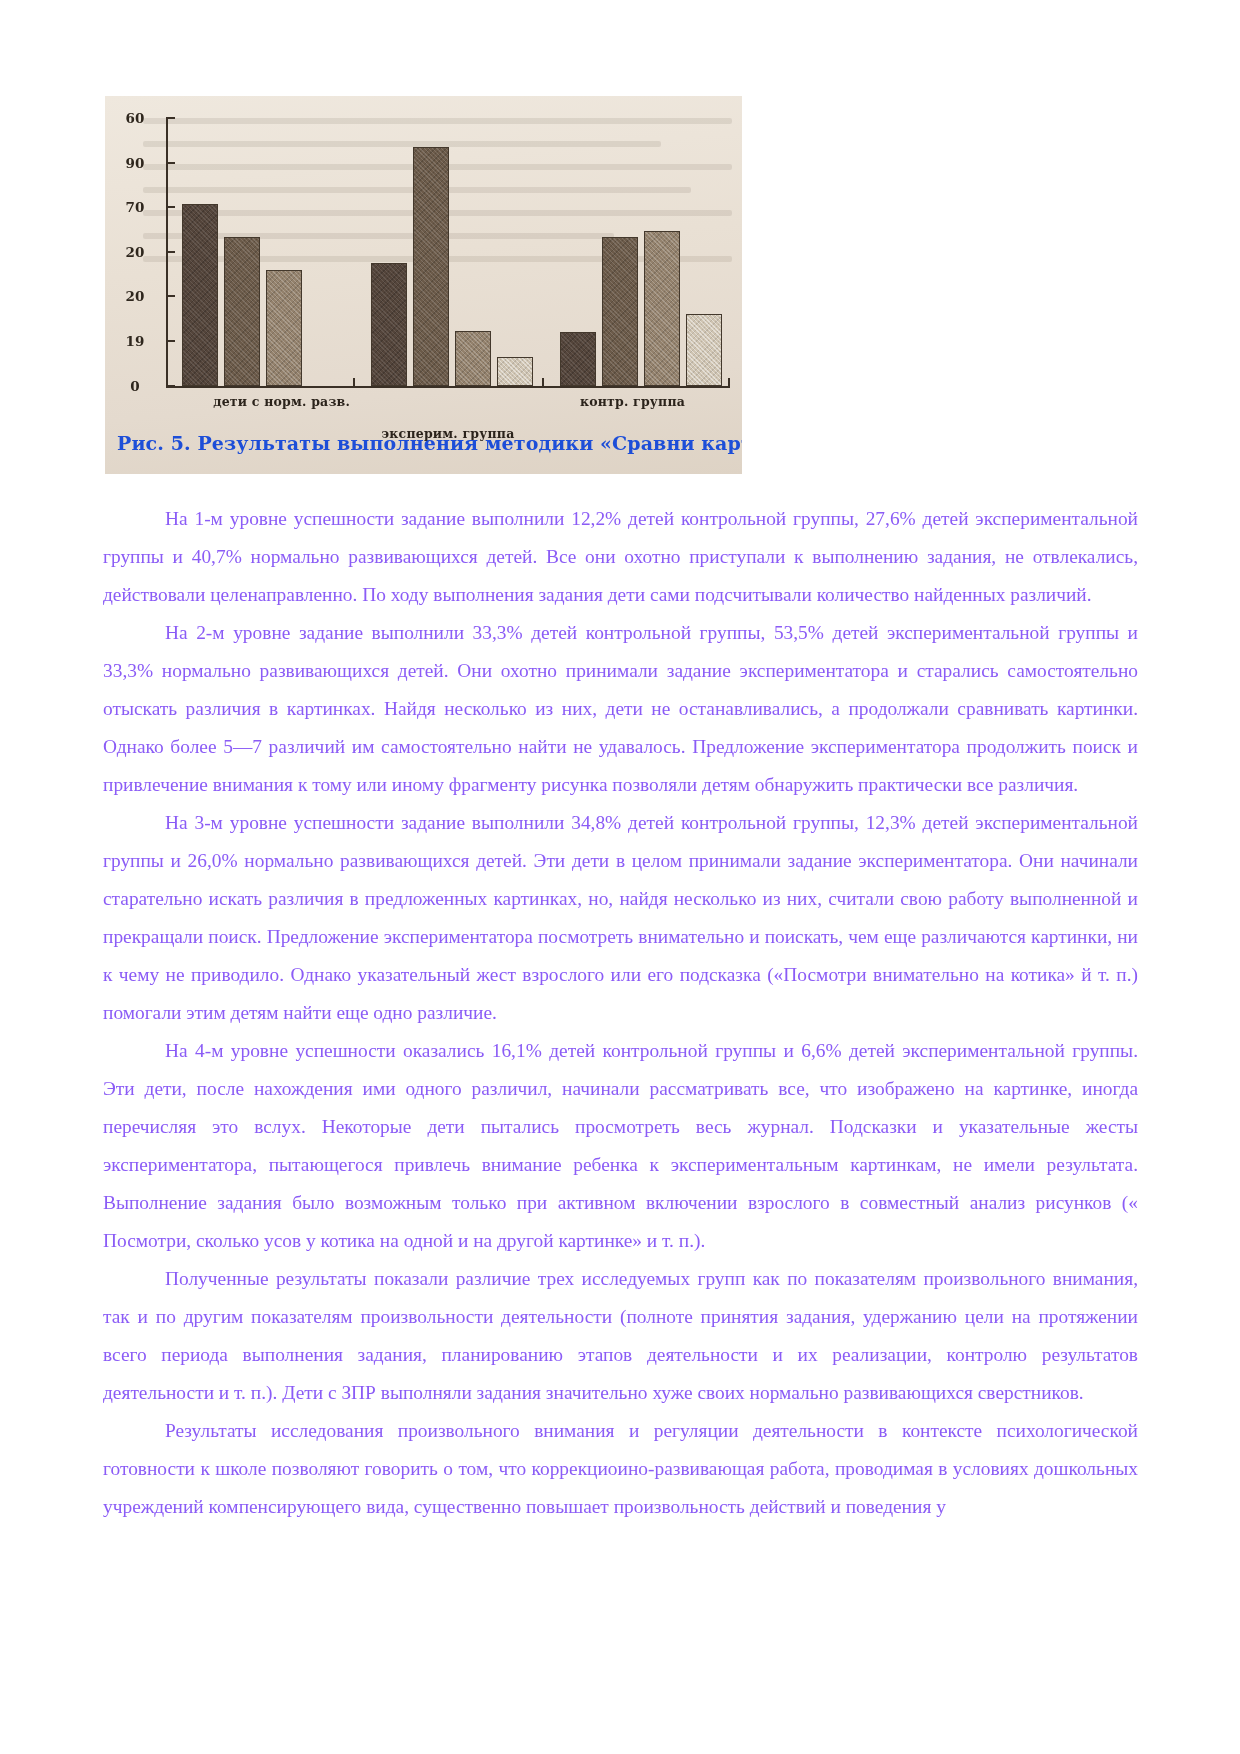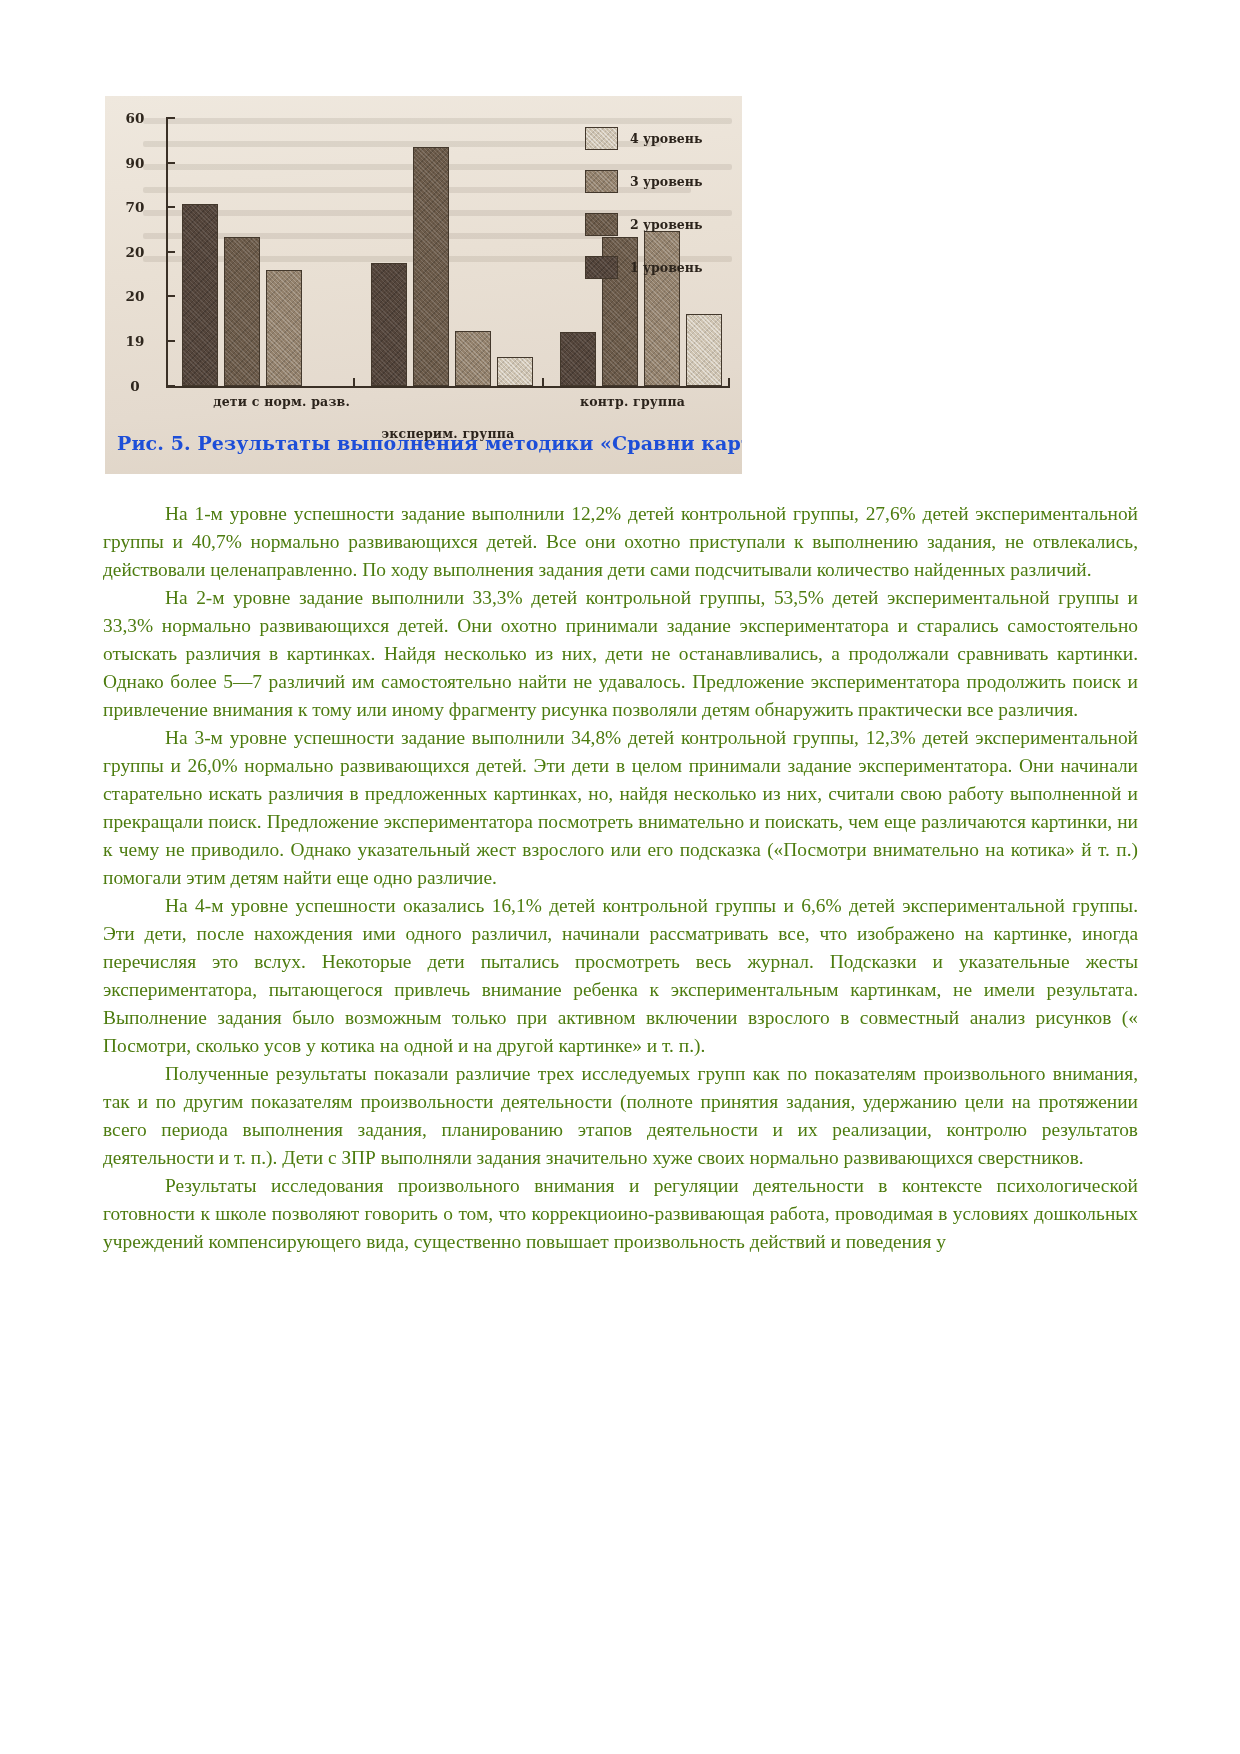--- a/index.html
+++ b/index.html
@@ -213,23 +213,23 @@
     position: absolute;
     left: 103px;
     top: 500px;
     width: 1035px;
   }
   .para {
     margin: 0;
     text-align: justify;
     text-justify: inter-word;
     font-size: 19.4px;
-    line-height: 28px;
+    line-height: 38px;
     text-indent: 62px;
-    color: #4d7c0f;
+    color: #8b5cf6;
   }
 </style>
 </head>
 <body>
 
 <div class="figure-block">
   <div class="figure-paper"></div>
 
   <div class="ghost-lines">
     <i></i>
@@ -295,38 +295,20 @@
       <div class="bar lv1" style="left:392px; width:36px; height:54px;"></div>
       <div class="bar lv2" style="left:434px; width:36px; height:149px;"></div>
       <div class="bar lv3" style="left:476px; width:36px; height:155px;"></div>
       <div class="bar lv4" style="left:518px; width:36px; height:72px;"></div>
     </div>
 
     <div class="xcat" style="left:50px;  width:195px;text-align:right;">дети с норм. разв.</div>
     <div class="xcat" style="left:248px; width:190px;margin-top:32px;">эксперим. группа</div>
     <div class="xcat" style="left:440px; width:175px;">контр. группа</div>
 
-    <div class="legend">
-      <div class="legend-row">
-        <span class="legend-swatch lv4"></span>
-        <span class="legend-label">4 уровень</span>
-      </div>
-      <div class="legend-row">
-        <span class="legend-swatch lv3"></span>
-        <span class="legend-label">3 уровень</span>
-      </div>
-      <div class="legend-row">
-        <span class="legend-swatch lv2"></span>
-        <span class="legend-label">2 уровень</span>
-      </div>
-      <div class="legend-row">
-        <span class="legend-swatch lv1"></span>
-        <span class="legend-label">1 уровень</span>
-      </div>
-    </div>
 
     <div class="fig-caption">Рис. 5. Результаты выполнения методики «Сравни картинки», %</div>
   </div>
 </div>
 
 <div class="body-text">
   <p class="para">На 1-м уровне успешности задание выполнили 12,2% детей контрольной группы, 27,6% детей экспериментальной группы и 40,7% нормально развивающихся детей. Все они охотно приступали к выполнению задания, не отвлекались, действовали целенаправленно. По ходу выполнения задания дети сами подсчитывали количество найденных различий.</p>
   <p class="para">На 2-м уровне задание выполнили 33,3% детей контрольной группы, 53,5% детей экспериментальной группы и 33,3% нормально развивающихся детей. Они охотно принимали задание экспериментатора и старались самостоятельно отыскать различия в картинках. Найдя несколько из них, дети не останавливались, а продолжали сравнивать картинки. Однако более 5—7 различий им самостоятельно найти не удавалось. Предложение экспериментатора продолжить поиск и привлечение внимания к тому или иному фрагменту рисунка позволяли детям обнаружить практически все различия.</p>
   <p class="para">На 3-м уровне успешности задание выполнили 34,8% детей контрольной группы, 12,3% детей экспериментальной группы и 26,0% нормально развивающихся детей. Эти дети в целом принимали задание экспериментатора. Они начинали старательно искать различия в предложенных картинках, но, найдя несколько из них, считали свою работу выполненной и прекращали поиск. Предложение экспериментатора посмотреть внимательно и поискать, чем еще различаются картинки, ни к чему не приводило. Однако указательный жест взрослого или его подсказка («Посмотри внимательно на котика» й т. п.) помогали этим детям найти еще одно различие.</p>
   <p class="para">На 4-м уровне успешности оказались 16,1% детей контрольной группы и 6,6% детей экспериментальной группы. Эти дети, после нахождения ими одного различил, начинали рассматривать все, что изображено на картинке, иногда перечисляя это вслух. Некоторые дети пытались просмотреть весь журнал. Подсказки и указательные жесты экспериментатора, пытающегося привлечь внимание ребенка к экспериментальным картинкам, не имели результата. Выполнение задания было возможным только при активном включении взрослого в совместный анализ рисунков (« Посмотри, сколько усов у котика на одной и на другой картинке» и т. п.).</p>

